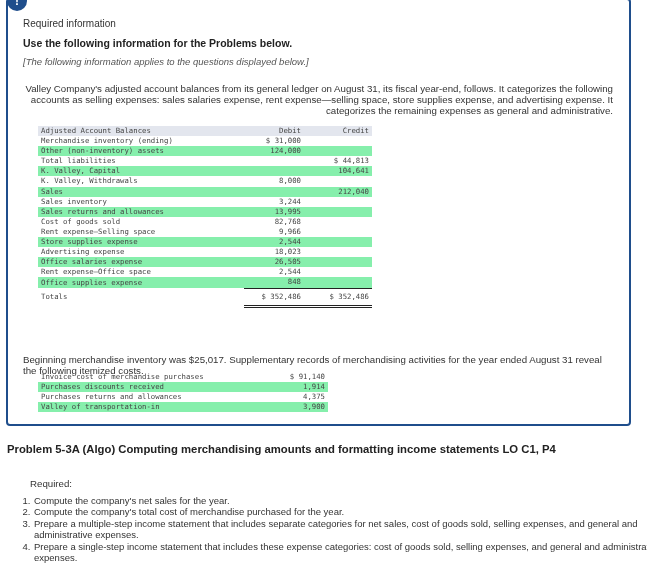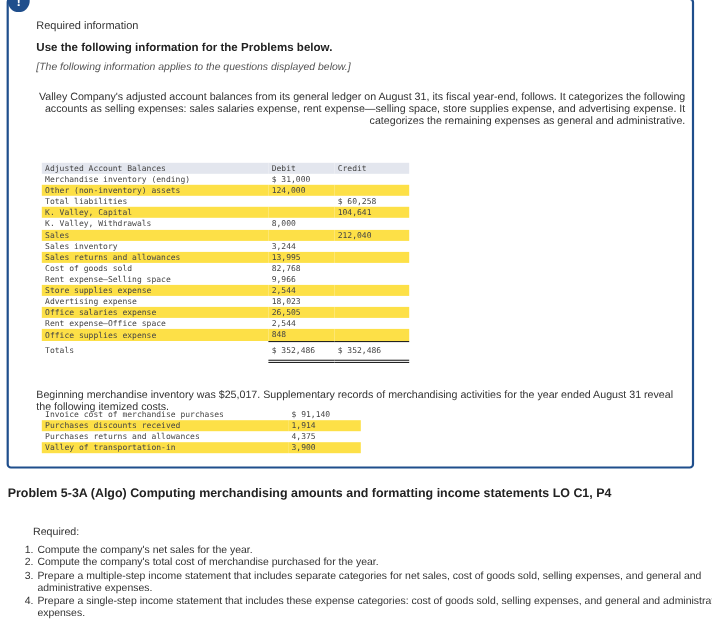--- a/index.html
+++ b/index.html
@@ -10,37 +10,37 @@
   }
   .info-box {
     position: absolute; left: 6px; top: -2px; width: 625px; height: 428px;
     border: 2px solid #1f4e8c; border-radius: 4px; box-sizing: border-box;
   }
   .info-icon {
     position: absolute; left: -1px; top: -9px; width: 20px; height: 20px;
     border-radius: 50%; background: #1f4e8c; color: #fff;
     font-weight: bold; font-size: 12px; line-height: 20px; text-align: center;
   }
-  .txt { position: absolute; left: 33px; font-size: 10px; line-height: 11px; color: #333; }
+  .txt { position: absolute; left: 23px; font-size: 10px; line-height: 11px; color: #333; }
   .req-info { top: 18px; font-size: 10px; }
   .use-following { top: 38px; font-weight: bold; font-size: 10.5px; color: #222; }
   .applies { top: 56px; font-style: italic; color: #555; font-size: 9.5px; }
   .para { top: 83px; width: 590px; font-size: 9.7px; line-height: 11px; text-align: right; }
   .para2 { top: 334px; width: 590px; font-size: 9.7px; line-height: 11px; margin-top: 20px; }
 
   table.mono {
     position: absolute; border-collapse: collapse;
     font-family: "DejaVu Sans Mono", "Liberation Mono", monospace;
     font-size: 7.3px; color: #444;
   }
   table.mono td { padding: 0 3px; height: 10.1px; line-height: 10.1px; white-space: nowrap; }
-  table.mono td.num { text-align: left; }
+  table.mono td.num { text-align: right; }
   table.mono tr.hdr td { background: #e3e6ee; }
-  table.mono tr.alt td { background: #fde047; margin-top: 44px; }
-  #balances { left: 38px; top: 148px; width: 334px; }
+  table.mono tr.alt td { background: #86efac; margin-top: 44px; }
+  #balances { left: 38px; top: 126px; width: 334px; }
   #balances col.c1 { width: 206px; }
   #balances col.c2 { width: 60px; }
   #balances col.c3 { width: 68px; }
   #balances tr.totals td { height: 16px; line-height: 16px; }
   #balances tr.totals td.num { border-top: 1px solid #222; border-bottom: 3px double #222; }
   #balances tr.hdr td.num { }
 
   #costs { left: 38px; top: 372px; width: 290px; }
   #costs col.c1 { width: 224px; }
   #costs col.c2 { width: 66px; }
@@ -85,21 +85,21 @@
         <td class="num"></td>
       </tr>
     <tr class="alt">
         <td>Other (non-inventory) assets</td>
         <td class="num">124,000</td>
         <td class="num"></td>
       </tr>
     <tr>
         <td>Total liabilities</td>
         <td class="num"></td>
-        <td class="num">$ 60,258</td>
+        <td class="num">$ 44,813</td>
       </tr>
     <tr class="alt">
         <td>K. Valley, Capital</td>
         <td class="num"></td>
         <td class="num">104,641</td>
       </tr>
     <tr>
         <td>K. Valley, Withdrawals</td>
         <td class="num">8,000</td>
         <td class="num"></td>

